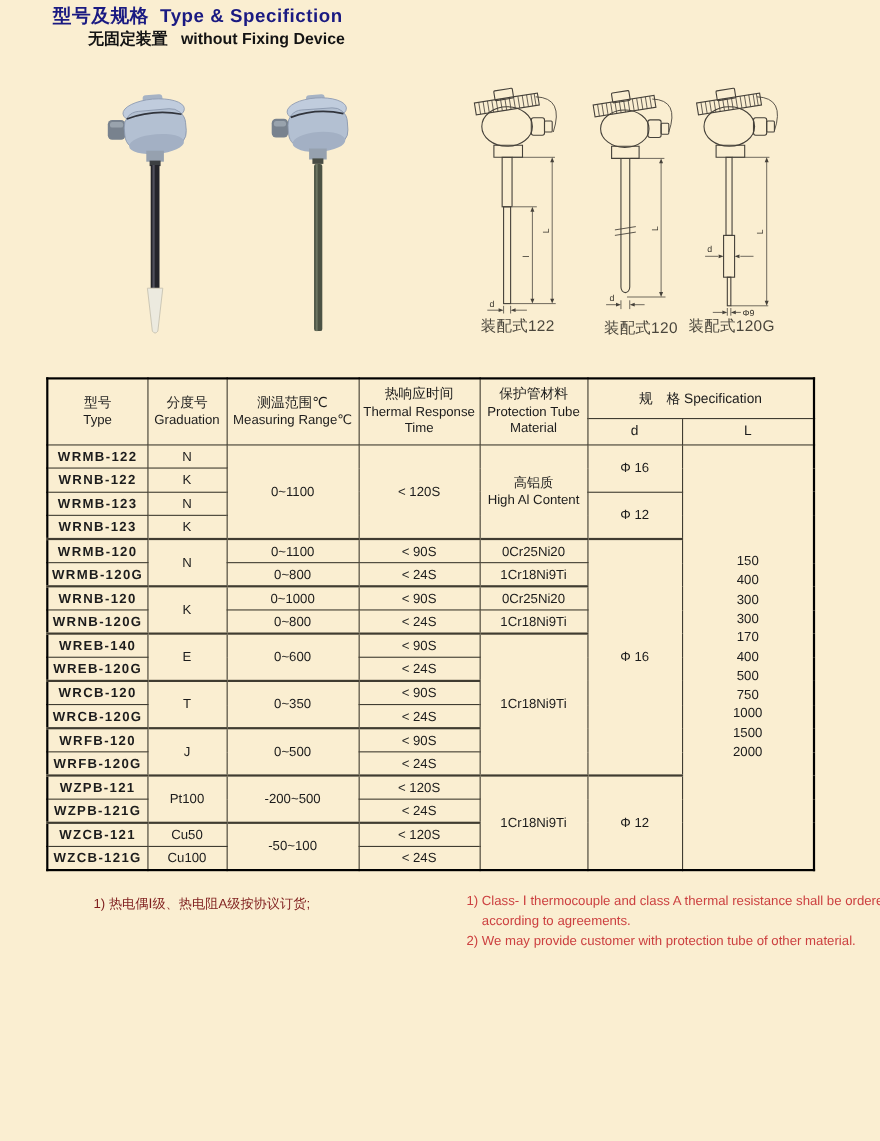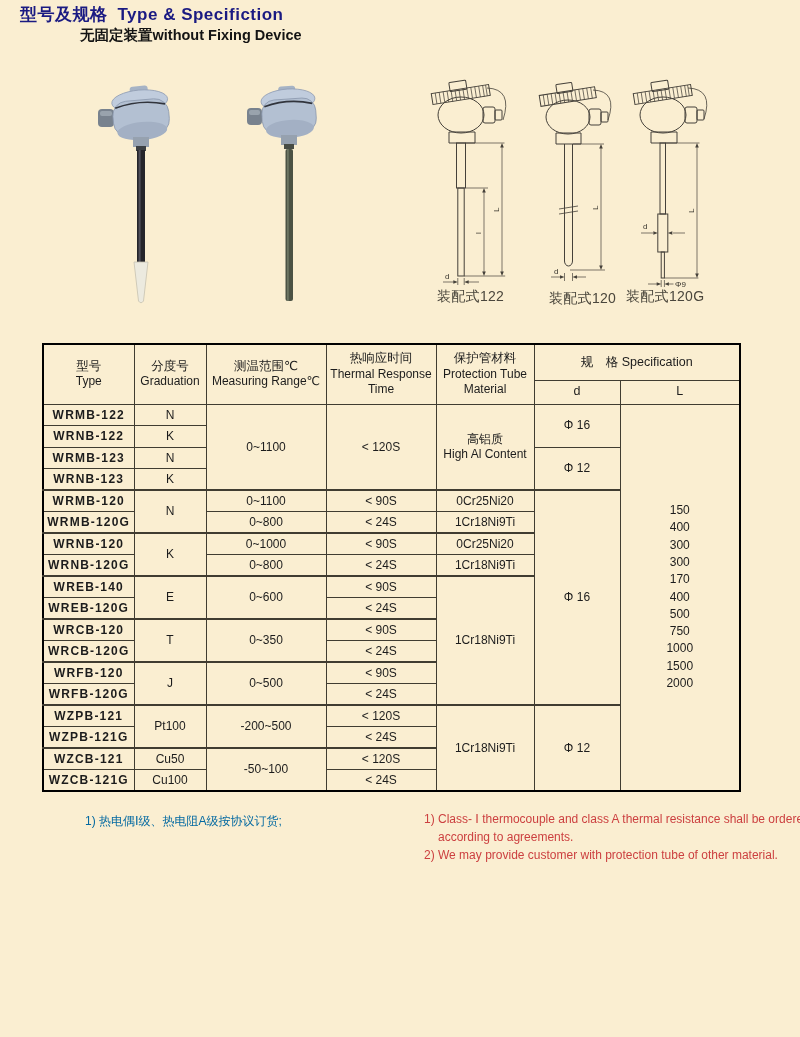--- a/index.html
+++ b/index.html
@@ -3,24 +3,24 @@
 <meta charset="utf-8">
 <style>
   html,body{margin:0;padding:0;}
   body{
     width:800px;height:1037px;position:relative;overflow:hidden;
     font-family:"Liberation Sans","DejaVu Sans",sans-serif;
     background:#faeed1;color:#1c1c1c;
   }
   .abs{position:absolute;}
   
-  .title{left:20px;top:3px;font-size:17px;font-weight:bold;letter-spacing:0.5px;text-align:right;}
+  .title{left:48px;top:3px;font-size:17px;font-weight:bold;letter-spacing:0.5px;text-align:right;}
   .title .zh{margin-right:10px;}
   .subtitle{left:80px;top:26px;font-size:14.5px;font-weight:bold;color:#141414;}
-  .subtitle .zh{margin-right:0;}
+  .subtitle .zh{margin-right:12px;}
   
   .cap{font-size:14px;color:#4a463c;letter-spacing:0.3px;}
   
   table{border-collapse:collapse;position:absolute;left:42px;top:343px;table-layout:fixed;}
   td,th{border:1px solid #403c31;text-align:center;vertical-align:middle;padding:0;font-weight:normal;}
   table{border:2px solid #000000;}
   thead tr.h1{height:36px;}
   thead tr.h2{height:24px;}
   tbody tr{height:21.5px;padding-left:12px;}
   th .ln{font-size:12.5px;line-height:15.5px;}
@@ -468,20 +468,20 @@
         <td>
           <div class="ln">Cu100</div>
         </td>
         <td>
           <div class="ln">&lt; 24S</div>
         </td>
       </tr>
     </tbody>
 </table>
 
-<div class="abs notes notes-zh" style="color: #0369a1;">
+<div class="abs notes notes-zh" style="color: #7f1d1d;">
   <div>1) 热电偶Ⅰ级、热电阻A级按协议订货;</div>
 </div>
 <div class="abs notes notes-en" style="color: rgb(204, 64, 64);">
   <div>1) Class- Ⅰ thermocouple and class A thermal resistance shall be ordered</div>
   <div class="indent">according to agreements.</div>
   <div>2) We may provide customer with protection tube of other material.</div>
 </div>
 
 </body></html>

